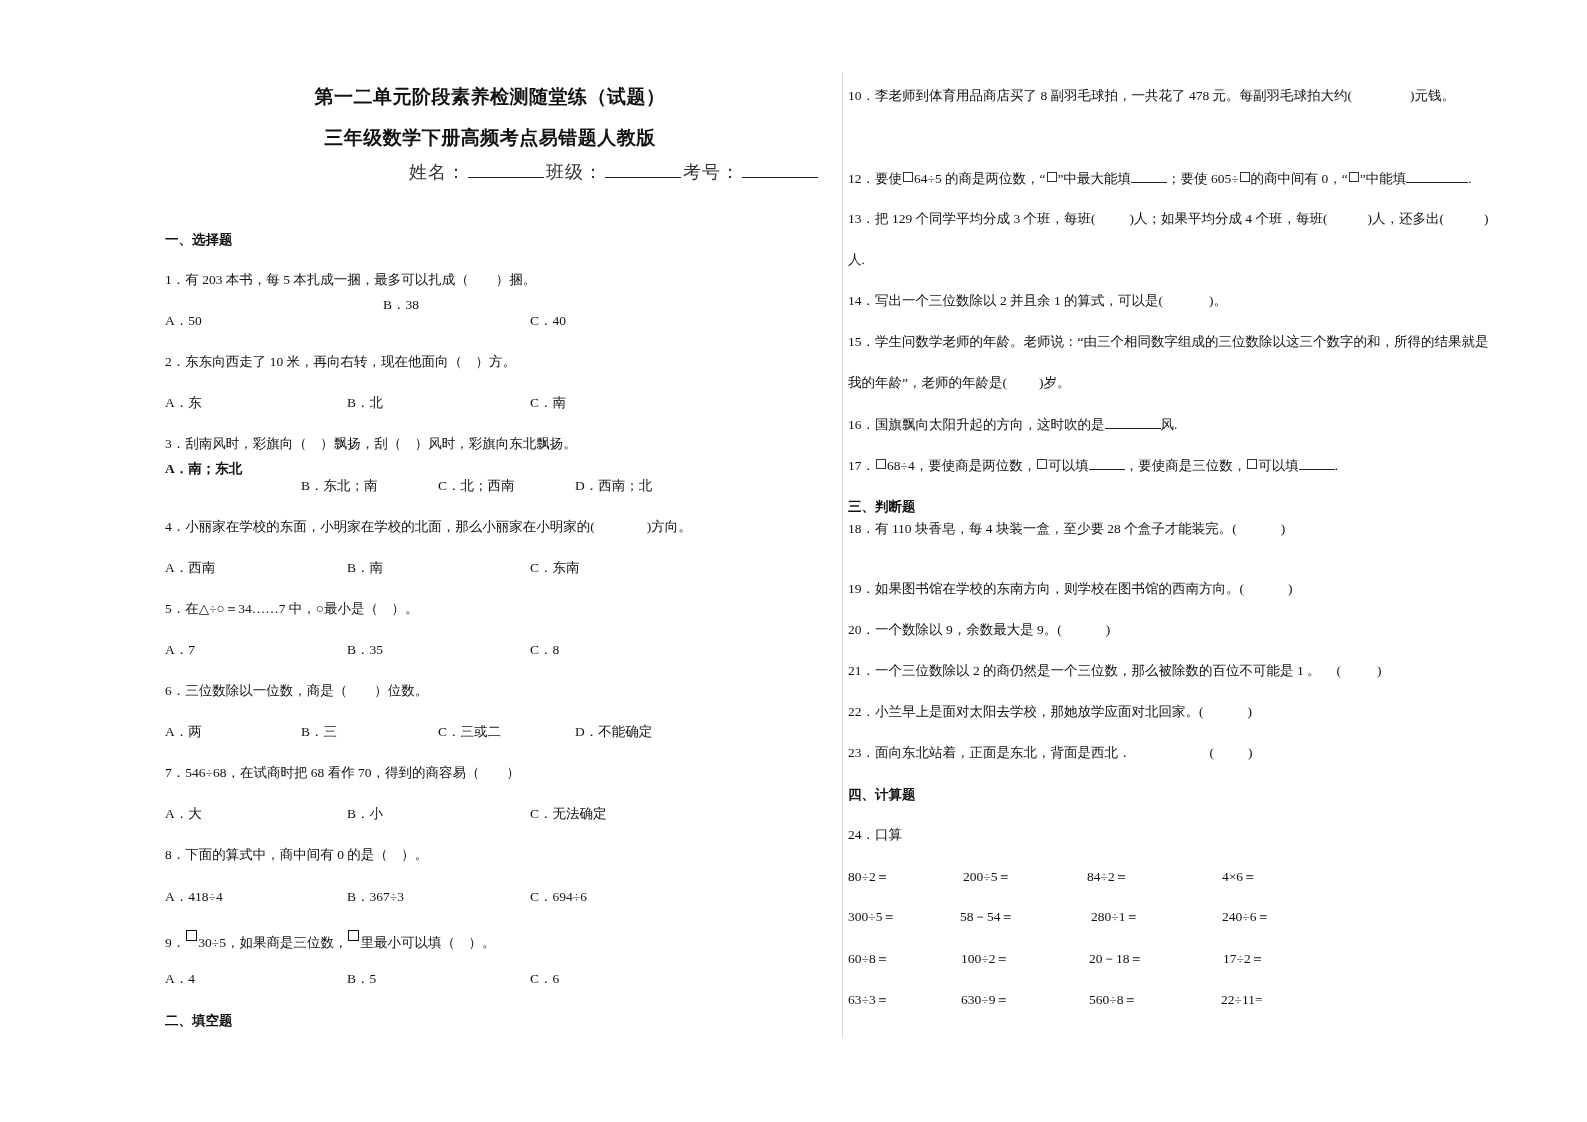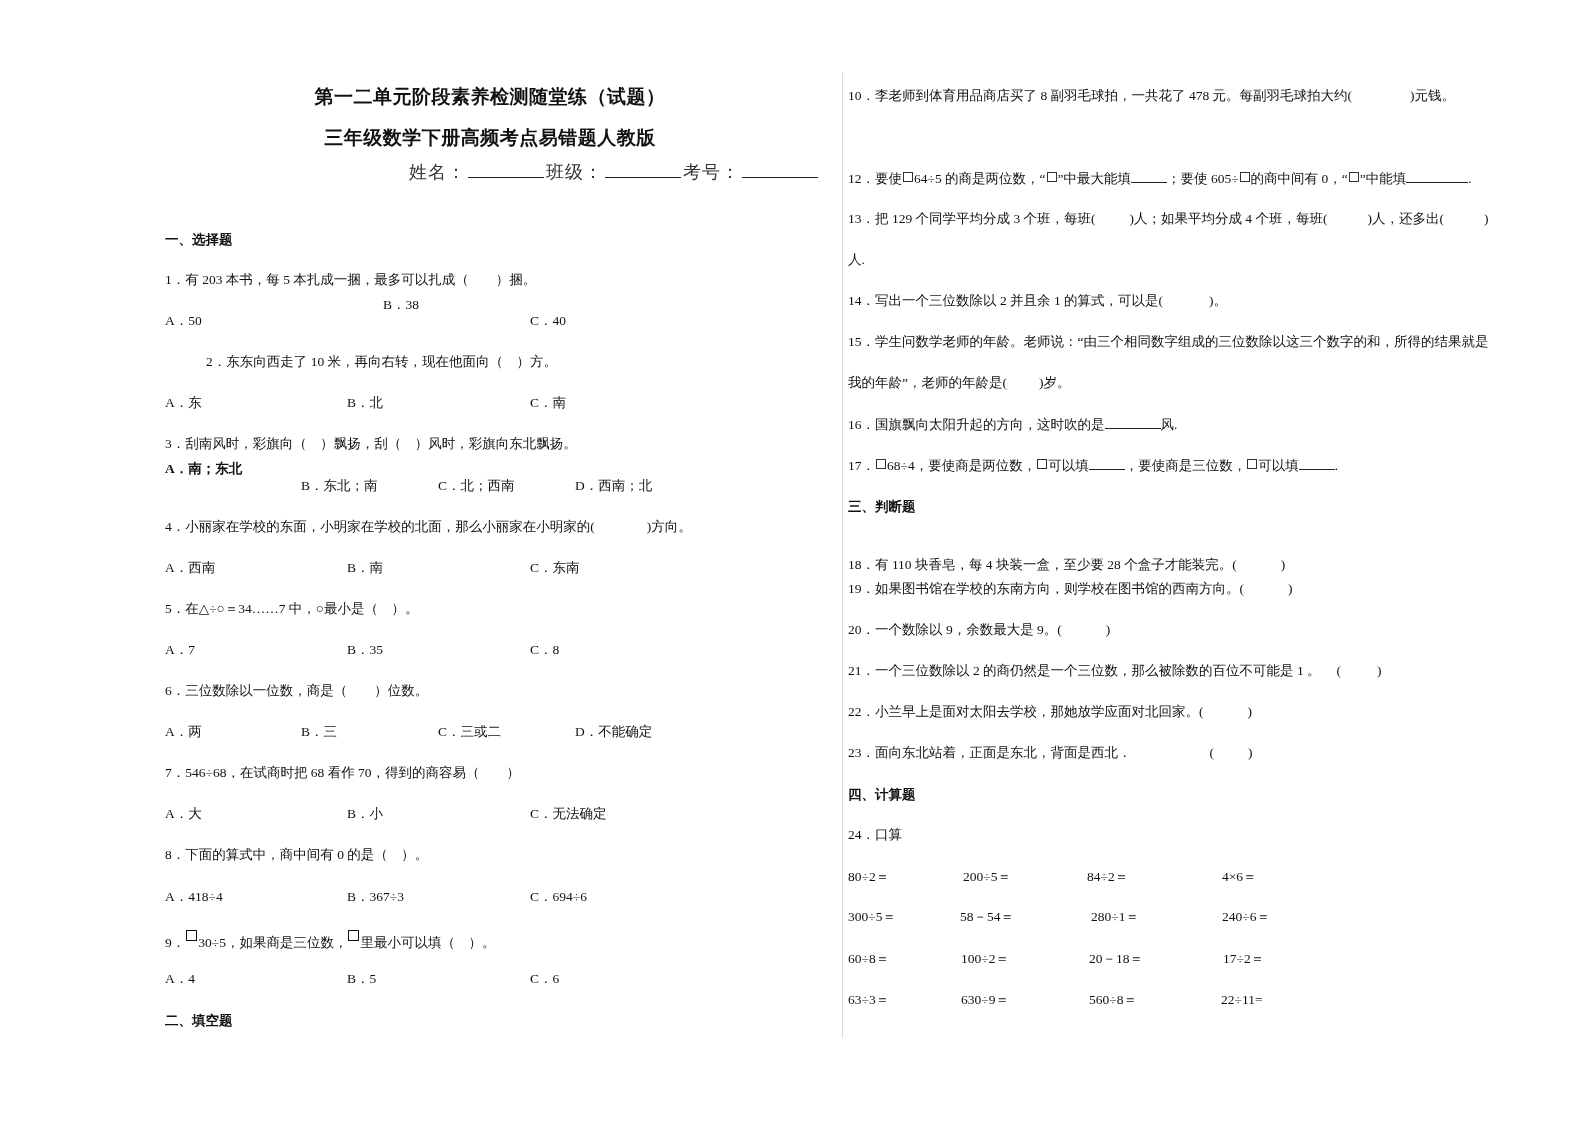--- a/index.html
+++ b/index.html
@@ -60,21 +60,21 @@
     <span>姓名：</span><span class="blank"></span><span>班级：</span><span class="blank"></span><span>考号：</span><span class="blank"></span>
   </div>
 
   <div class="section-head" style="left:165px; top:230px;">一、选择题</div>
 
   <div class="line" style="left:165px; top:271px;">1．有 203 本书，每 5 本扎成一捆，最多可以扎成（　　）捆。</div>
   <div class="line" style="left:165px; top:312px;">A．50</div>
   <div class="line" style="left:347px; top:296px;margin-left:36px;">B．38</div>
   <div class="line" style="left:530px; top:312px;">C．40</div>
 
-  <div class="line" style="left:165px; top:353px;margin-left:41px;">2．东东向西走了 10 米，再向右转，现在他面向（　）方。</div>
+  <div class="line" style="left:165px; top:353px;">2．东东向西走了 10 米，再向右转，现在他面向（　）方。</div>
   <div class="line" style="left:165px; top:394px;">A．东</div>
   <div class="line" style="left:347px; top:394px;">B．北</div>
   <div class="line" style="left:530px; top:394px;">C．南</div>
 
   <div class="line" style="left:165px; top:435px;">3．刮南风时，彩旗向（　）飘扬，刮（　）风时，彩旗向东北飘扬。</div>
   <div class="line" style="left:165px; top:460px;font-weight:bold;">A．南；东北</div>
   <div class="line" style="left:301px; top:477px;">B．东北；南</div>
   <div class="line" style="left:438px; top:477px;">C．北；西南</div>
   <div class="line" style="left:575px; top:477px;">D．西南；北</div>
 
@@ -141,21 +141,21 @@
   <div class="line" style="left:848px; top:415px;">
     <span>16．国旗飘向太阳升起的方向，这时吹的是</span><span class="ul" style="width:56px;"></span><span>风.</span>
   </div>
 
   <div class="line" style="left:848px; top:456px;">
     <span>17．</span><span class="sq"></span><span>68÷4，要使商是两位数，</span><span class="sq"></span><span>可以填</span><span class="ul" style="width:36px;"></span><span>，要使商是三位数，</span><span class="sq"></span><span>可以填</span><span class="ul" style="width:36px;"></span><span>.</span>
   </div>
 
   <div class="section-head" style="left:848px; top:497px;">三、判断题</div>
 
-  <div class="line" style="left:848px; top:556px;text-align:center;">
+  <div class="line" style="left:848px; top:520px;text-align:center;">
     <span>18．有 110 块香皂，每 4 块装一盒，至少要 28 个盒子才能装完。(</span><span class="gap" style="width:44px;"></span><span>)</span>
   </div>
   <div class="line" style="left:848px; top:580px;">
     <span>19．如果图书馆在学校的东南方向，则学校在图书馆的西南方向。(</span><span class="gap" style="width:44px;"></span><span>)</span>
   </div>
   <div class="line" style="left:848px; top:621px;">
     <span>20．一个数除以 9，余数最大是 9。(</span><span class="gap" style="width:44px;"></span><span>)</span>
   </div>
   <div class="line" style="left:848px; top:662px;">
     <span>21．一个三位数除以 2 的商仍然是一个三位数，那么被除数的百位不可能是 1 。</span><span class="gap" style="width:16px;"></span><span>(</span><span class="gap" style="width:36px;"></span><span>)</span>

